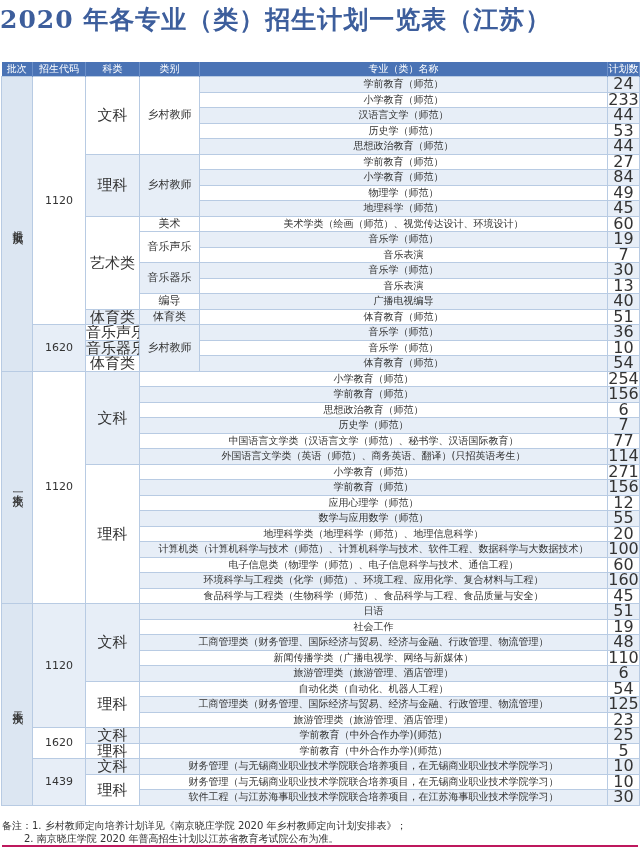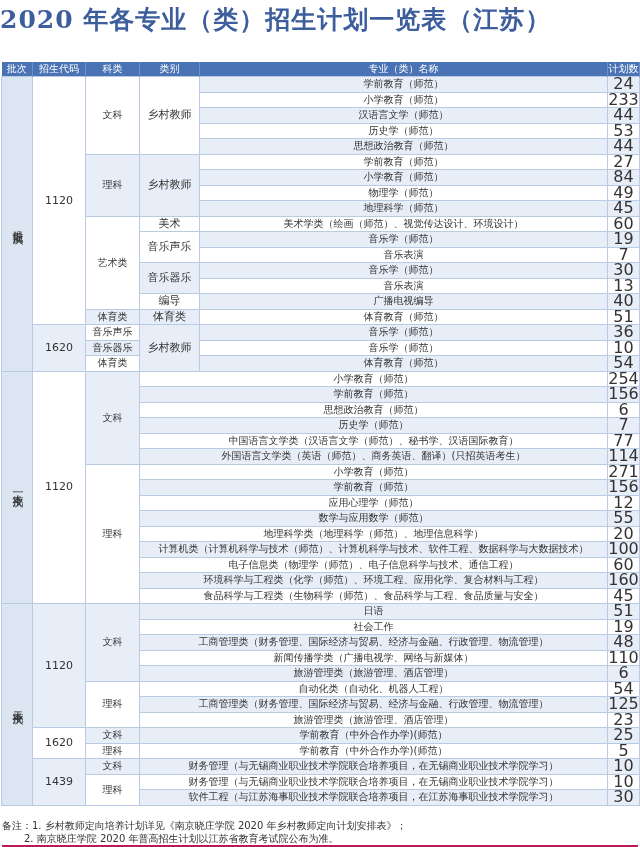--- a/index.html
+++ b/index.html
@@ -4,21 +4,21 @@
 <style>
   html, body { margin:0; padding:0; background:#ffffff; }
   body { width:640px; height:847px; overflow:hidden; position:relative; font-family:"DejaVu Sans","Liberation Sans",sans-serif; }
   .title { position:absolute; left:0; top:0; width:640px; height:46px; text-align:left; color:#3d5e9c; font-family:"DejaVu Serif","Liberation Serif",serif; font-weight:bold; font-size:25px; line-height:40px; letter-spacing:1px; }
   table.plan { position:absolute; left:1px; top:62px; width:638px; border-collapse:collapse; table-layout:fixed; font-size:10px; color:#333; }
   table.plan th { background:#4a73b5; color:#fff; font-weight:normal; height:14px; padding:0; font-size:10px; border-right:1px solid #6b8fc8; text-align:center; }
   table.plan td { height:14.5px; padding:0; line-height:14px; border:1px solid #b8cbe3; text-align:center; white-space:nowrap; overflow:hidden; }
   td.batch { background:#dce6f2; writing-mode:vertical-rl; text-orientation:upright; font-size:11px; letter-spacing:1px; }
   td.code { background:#ffffff; font-size:11px;margin-top:8px; }
   td.code.alt { background:#e7eef7; }
-  td.ke { background:#ffffff; font-size:10px; }
+  td.ke { background:#ffffff; font-size:15px; }
   td.ke.alt { background:#e7eef7; }
   td.cat { background:#ffffff; font-size:11px; }
   td.cat.alt { background:#e7eef7; }
   td.name { text-align:left; padding-left:3px; font-size:10px;margin-left:12px; }
   td.num { font-size:16px; border-left:2px solid #a9c0dd; }
   tr.z td.name, tr.z td.num { background:#e7eef7; }
   tr.w td.name, tr.w td.num { background:#ffffff; }
   .notes { position:absolute; left:2px; top:819px; width:636px; font-size:10px; line-height:13px; color:#333; border-bottom:5px solid #be185d; }
   .notes .n2 { padding-left:22px; }
 </style>

